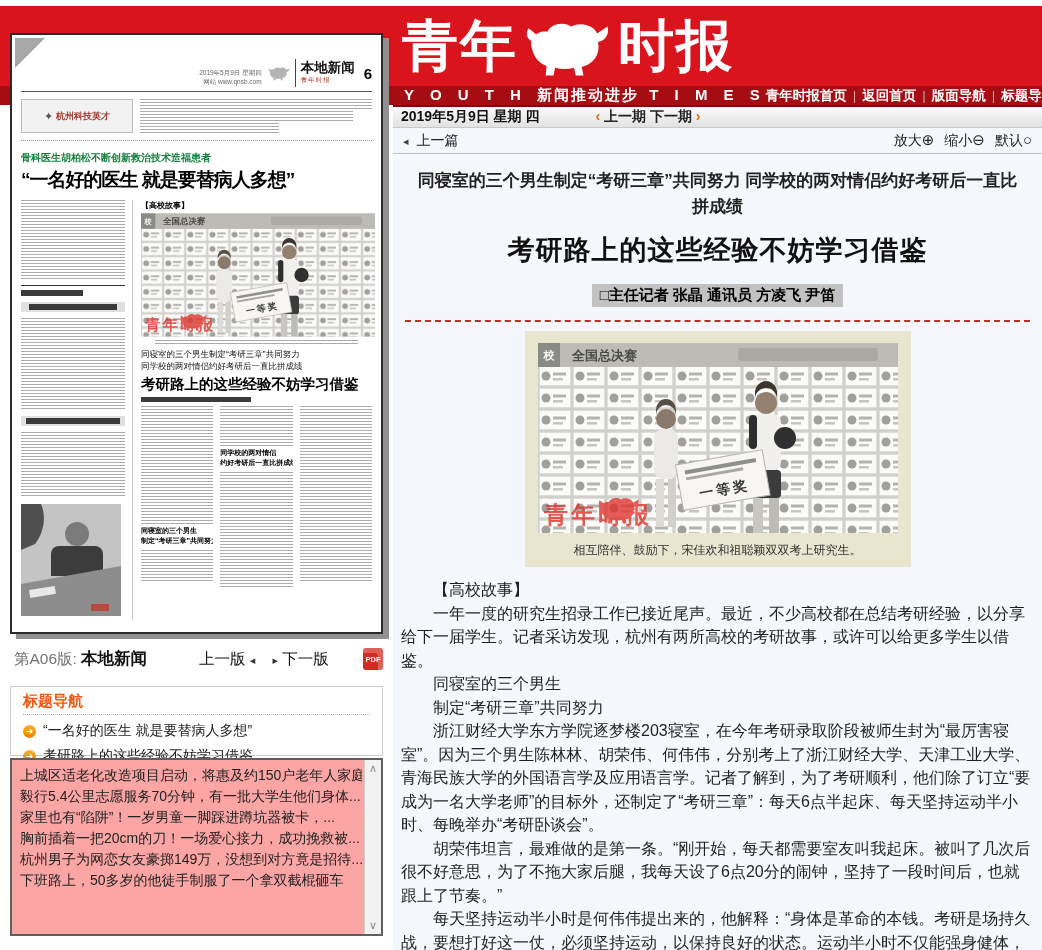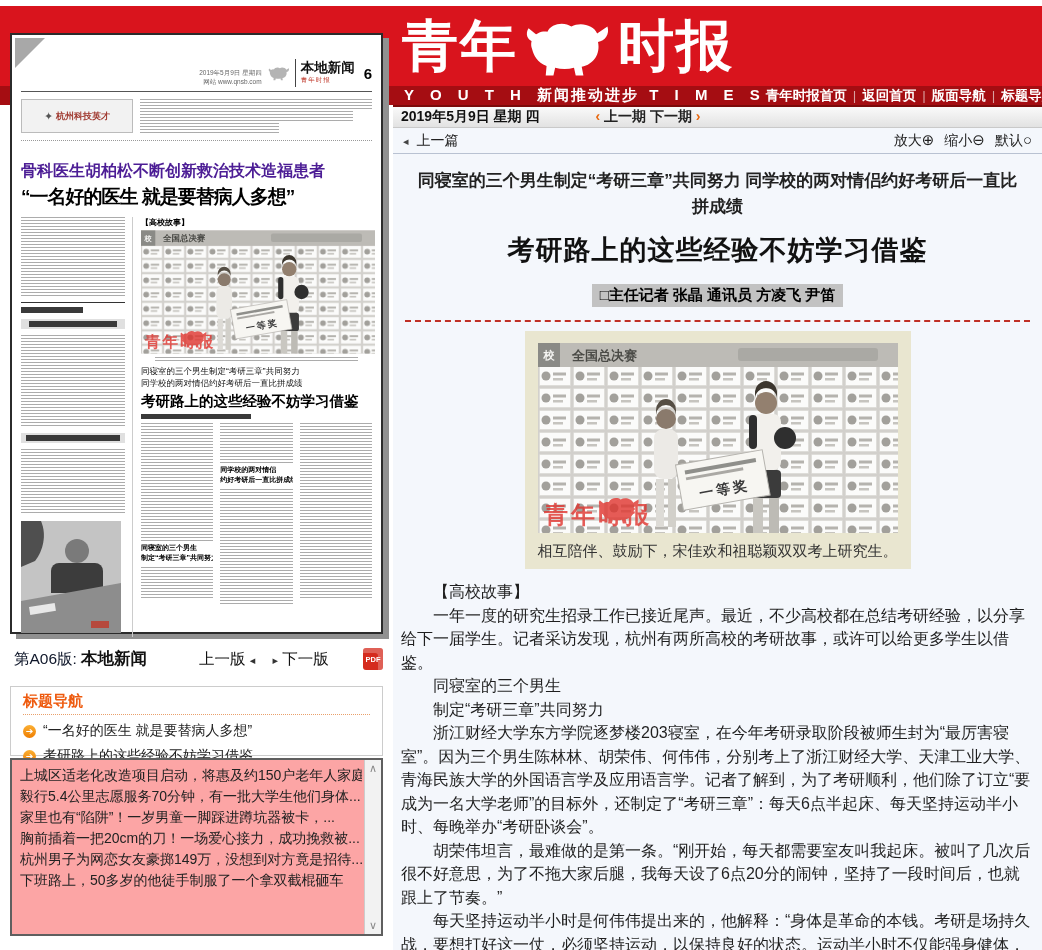--- a/index.html
+++ b/index.html
@@ -40,21 +40,21 @@
   .content{position:absolute;left:393px;top:154px;right:0;bottom:0;background:#f4f7fc;padding:14px 8px 0 8px;}
   .subtitle{max-width:610px;margin:0 auto 0;text-align:center;font-size:17px;font-weight:bold;
     color:#222;line-height:26px;}
   .title{margin-top:12px;text-align:center;font-size:27px;font-weight:bold;color:#111;
     font-family:"Liberation Serif","DejaVu Serif",serif;letter-spacing:1px;}
   .byline-wrap{text-align:center;margin-top:16px;}
   .byline{display:inline-block;background:#c2c2c2;color:#000;font-weight:bold;font-size:15px;padding:2px 8px;}
   .red-dash{margin:13px 4px 0;border-top:2px dashed #c03026;}
   .photo-frame{width:386px;margin:9px auto 0;background:#e9e6d0;padding:12px 13px 4px;}
   .photo-box{width:360px;height:190px;background:#d2d0cc;overflow:hidden;}
-  .photo-caption{text-align:center;font-size:15px;color:#333;padding:5px 0 4px;}
+  .photo-caption{text-align:center;font-size:12px;color:#333;padding:5px 0 4px;}
   .article-body{margin-top:11px;font-size:16px;line-height:23.5px;color:#1f1f1f;}
   .article-body p{text-indent:2em;}
 
   
   .thumb{position:absolute;left:10px;top:33px;width:373px;height:601px;background:#fff;
     border:2px solid #2b2b2b;box-shadow:6px 5px 0 #909090;z-index:6;padding:8px 9px;cursor:pointer;}
   .t-corner{position:absolute;left:3px;top:3px;width:0;height:0;
     border-top:30px solid #a8a8a8;border-right:30px solid transparent;}
   .t-mast{display:flex;align-items:flex-end;min-height:44px;}
   .t-meta{margin-left:auto;text-align:right;font-size:6.5px;color:#666;line-height:1.5;margin-right:6px;}
@@ -65,38 +65,38 @@
   .t-paper{font-size:6.5px;color:#c0392b;letter-spacing:1px;}
   .t-pageno{font-size:15px;font-weight:bold;margin-left:4px;}
   .t-rule{border-top:1px solid #555;margin:4px 0 5px;}
   .t-ad{display:flex;gap:7px;align-items:center;border-bottom:1px dotted #999;padding-bottom:5px;}
   .t-ad-box{width:112px;height:34px;display:flex;align-items:center;justify-content:center;gap:3px;
     background:#f2f2f2;border:1px solid #bbb;}
   .t-ad-star{color:#555;font-size:11px;}
   .t-ad-label{font-size:9px;font-weight:bold;color:#a03a30;}
   .ptext{background:repeating-linear-gradient(#9d9d9d 0 1px,transparent 1px 3px);opacity:.85;}
   .pbar{background:#3a3a3a;height:6px;}
-  .t-kicker{font-size:16px;font-weight:bold;color:#4c1d95;margin-top:20px;white-space:nowrap;}
+  .t-kicker{font-size:10px;font-weight:bold;color:#15803d;margin-top:10px;white-space:nowrap;}
   .t-headline{font-size:19px;font-weight:900;color:#000;margin:2px 0 7px;letter-spacing:-1px;white-space:nowrap;}
   .t-cols{display:flex;gap:8px;}
   .t-colL{width:112px;border-right:1px solid #ccc;padding-right:7px;flex:none;}
   .t-subband{background:#e0e0e0;padding:2px 4px;margin:6px 0;}
   .t-colR{flex:1;min-width:0;}
   .t-tag{font-size:8px;font-weight:bold;margin-bottom:2px;}
   .t-photo{width:234px;height:124px;margin:0 auto;display:block;}
   .t-capline{height:4px;width:88%;margin:3px auto 5px;}
   .t-sub1{font-size:8.5px;font-weight:normal;line-height:1.4;color:#111;white-space:nowrap;overflow:hidden;}
   .t-bigsub{font-size:14.5px;font-weight:900;color:#000;margin:2px 0 3px;white-space:nowrap;}
   .t-minicols{display:flex;gap:7px;margin-top:4px;}
   .t-minicols>div{flex:1;min-width:0;}
   .t-mh{font-size:7px;font-weight:bold;line-height:1.5;white-space:nowrap;overflow:hidden;}
 
   
   .edition{position:absolute;left:14px;top:648px;width:369px;display:flex;align-items:center;font-size:15.5px;color:#111;}
-  .edition .lab{color:#0f172a;}
+  .edition .lab{color:#737373;}
   .edition .name{font-weight:bold;font-size:16.5px;margin-left:4px;}
   .edition .vernav{margin-left:52px;white-space:nowrap;cursor:pointer;}
   .edition .vtri{font-size:11px;color:#333;}
   .pdf-icon{margin-left:auto;width:20px;height:22px;background:#d52b1e;border-radius:3px;color:#fff;
     font-size:7.5px;font-weight:bold;display:flex;align-items:center;justify-content:center;cursor:pointer;
     box-shadow:inset -5px 5px 0 rgba(255,255,255,.25);}
 
   
   .tnav{position:absolute;left:10px;top:686px;width:373px;height:70px;background:#fff;
     border:1px solid #ccc;padding:5px 12px 0;}

